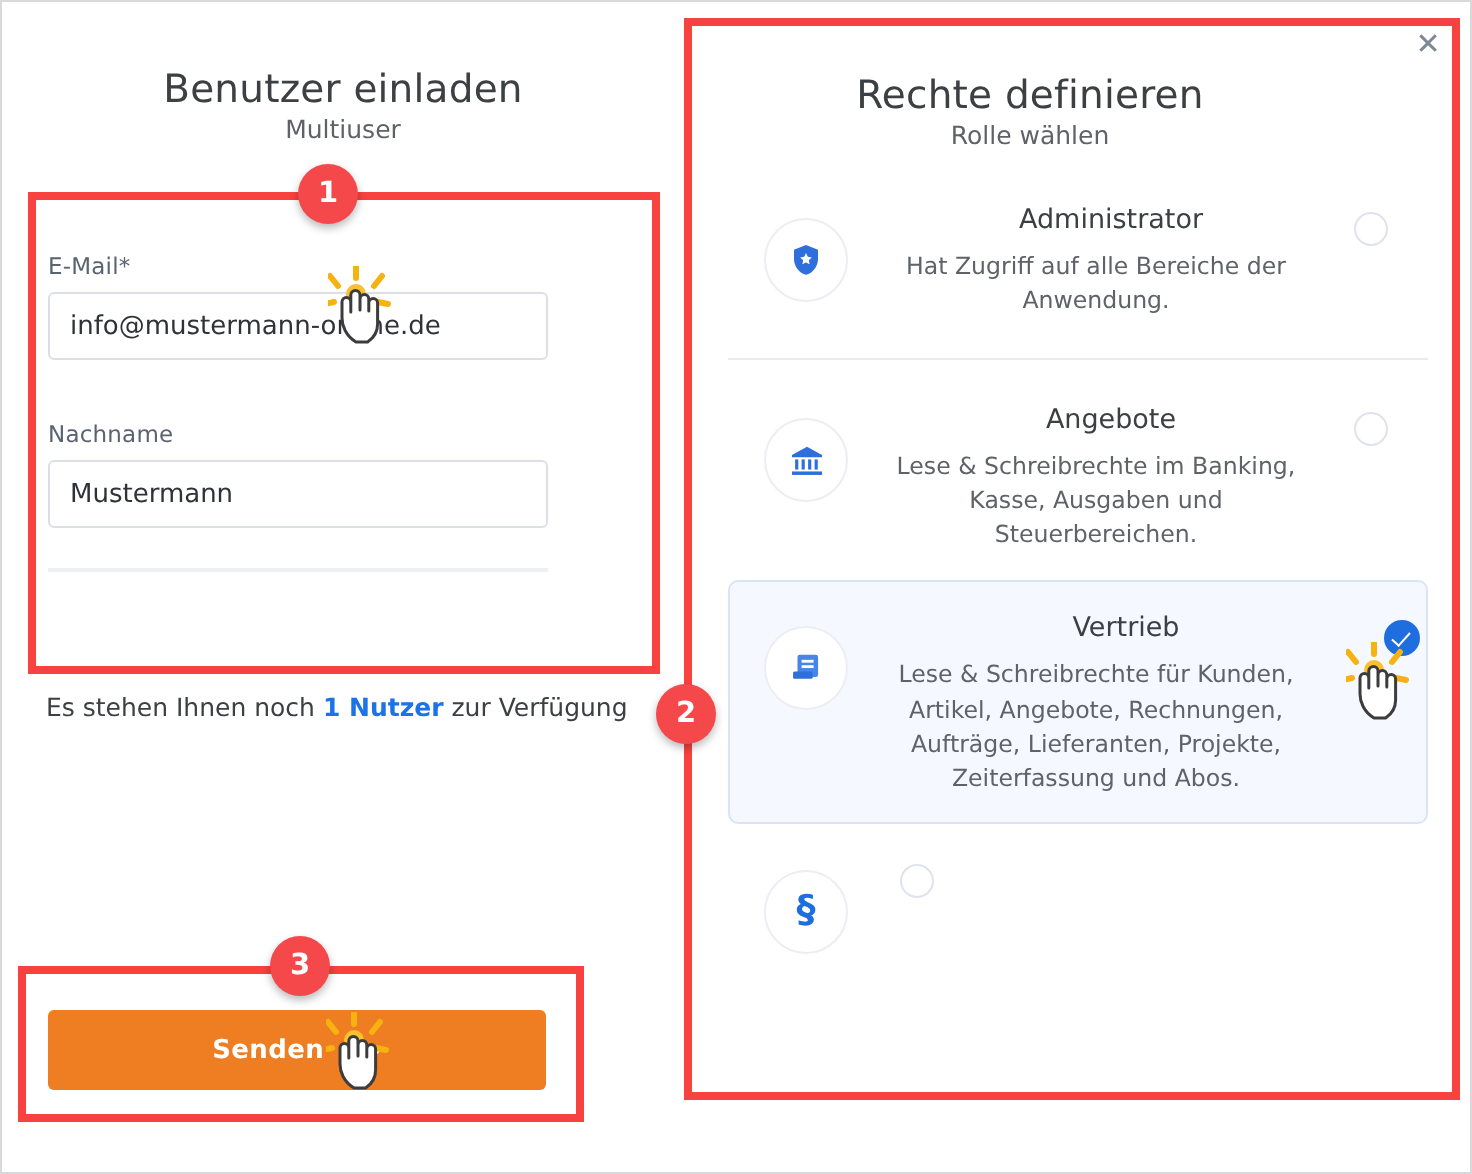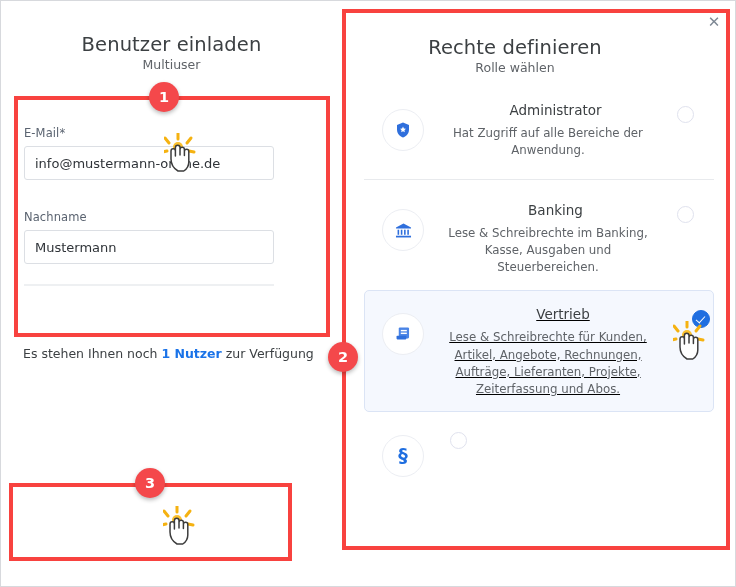--- a/index.html
+++ b/index.html
@@ -140,21 +140,20 @@
     padding: 14px 20px 14px 18px;
     margin: 0 22px;
     border-radius: 5px;
     box-sizing: border-box;
     width: 350px;
   }
   .role-row.selected {
     background: #f5f8fe;
     border: 1px solid #dbe4f5;
     padding: 13px 3px 13px 17px;
-    text-decoration: underline;
   }
   .role-icon {
     flex: 0 0 auto;
     width: 40px; height: 40px;
     border-radius: 50%;
     background: #ffffff;
     border: 1px solid #eceef3;
     display: flex; align-items: center; justify-content: center;
     margin-top: 9px;
     margin-right: 18px;
@@ -266,20 +265,24 @@
         <input class="field-input" type="text" value="Mustermann" style="">
       </div>
 
       <div class="form-divider"></div>
     </div>
 
     <div class="quota">
       <span>Es stehen Ihnen noch </span><b>1 Nutzer</b><span> zur Verfügung</span>
     </div>
 
+    <button class="send-btn">
+      <span>Senden</span>
+      <span class="send-arrow">→</span>
+    </button>
   </div>
 
   <div class="panel-right">
 
     <div class="close-btn">✕</div>
 
     <div class="right-head">
       <div class="dlg-title">Rechte definieren</div>
       <div class="dlg-sub">Rolle wählen</div>
     </div>
@@ -307,21 +310,21 @@
           <svg width="19" height="19" viewBox="0 0 24 24" aria-hidden="true">
             <path d="M12 3 2.5 8.2v1.4h19V8.2L12 3z" fill="#2f6fdc"></path>
             <rect x="4.5" y="11" width="2" height="6.4" fill="#2f6fdc"></rect>
             <rect x="8.6" y="11" width="2" height="6.4" fill="#2f6fdc"></rect>
             <rect x="12.7" y="11" width="2" height="6.4" fill="#2f6fdc"></rect>
             <rect x="16.8" y="11" width="2" height="6.4" fill="#2f6fdc"></rect>
             <rect x="2.5" y="18.6" width="19" height="2.2" fill="#2f6fdc"></rect>
           </svg>
         </div>
         <div class="role-body">
-          <div class="role-name">Banking</div>
+          <div class="role-name">Angebote</div>
           <div class="role-desc">Lese &amp; Schreibrechte im Banking, Kasse, Ausgaben und Steuerbereichen.</div>
         </div>
         <div class="radio"></div>
       </div>
 
       <div class="role-row selected">
         <div class="role-icon">
           <svg width="19" height="19" viewBox="0 0 24 24" aria-hidden="true">
             <rect x="6" y="3" width="13" height="14" rx="1.4" fill="#4a84e6"></rect>
             <rect x="8.6" y="6.2" width="7.6" height="1.8" fill="#ffffff"></rect>

